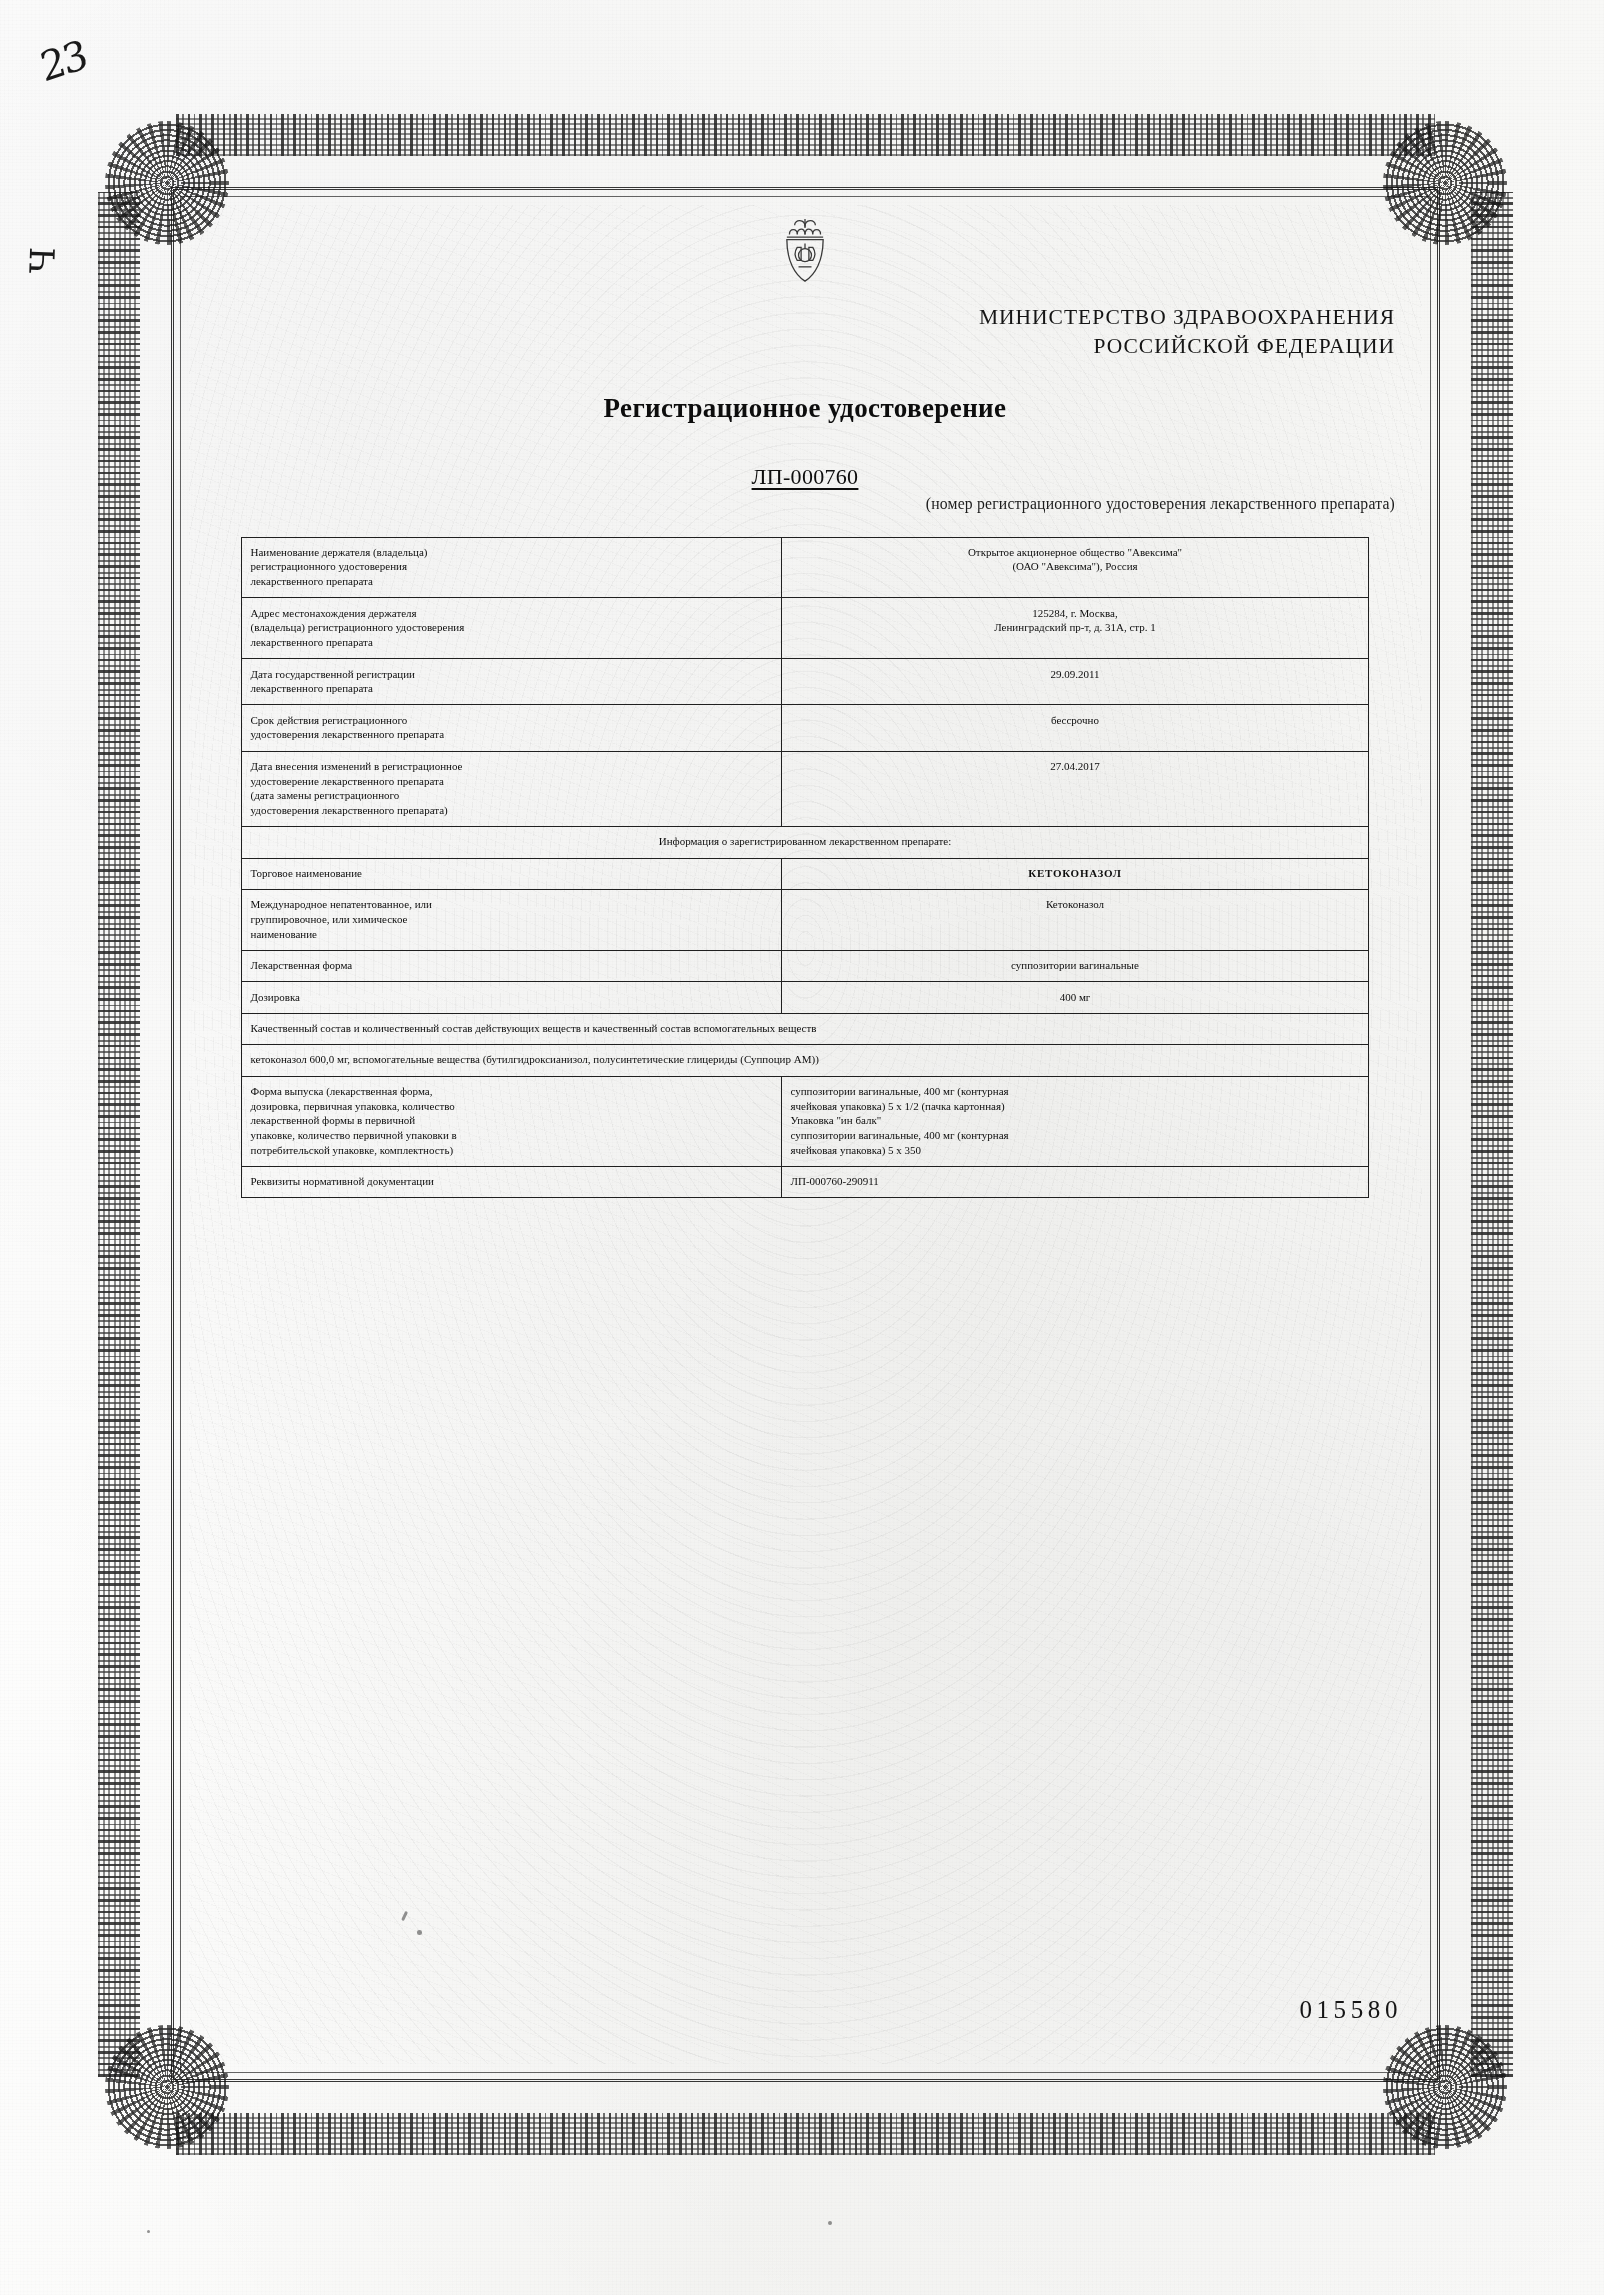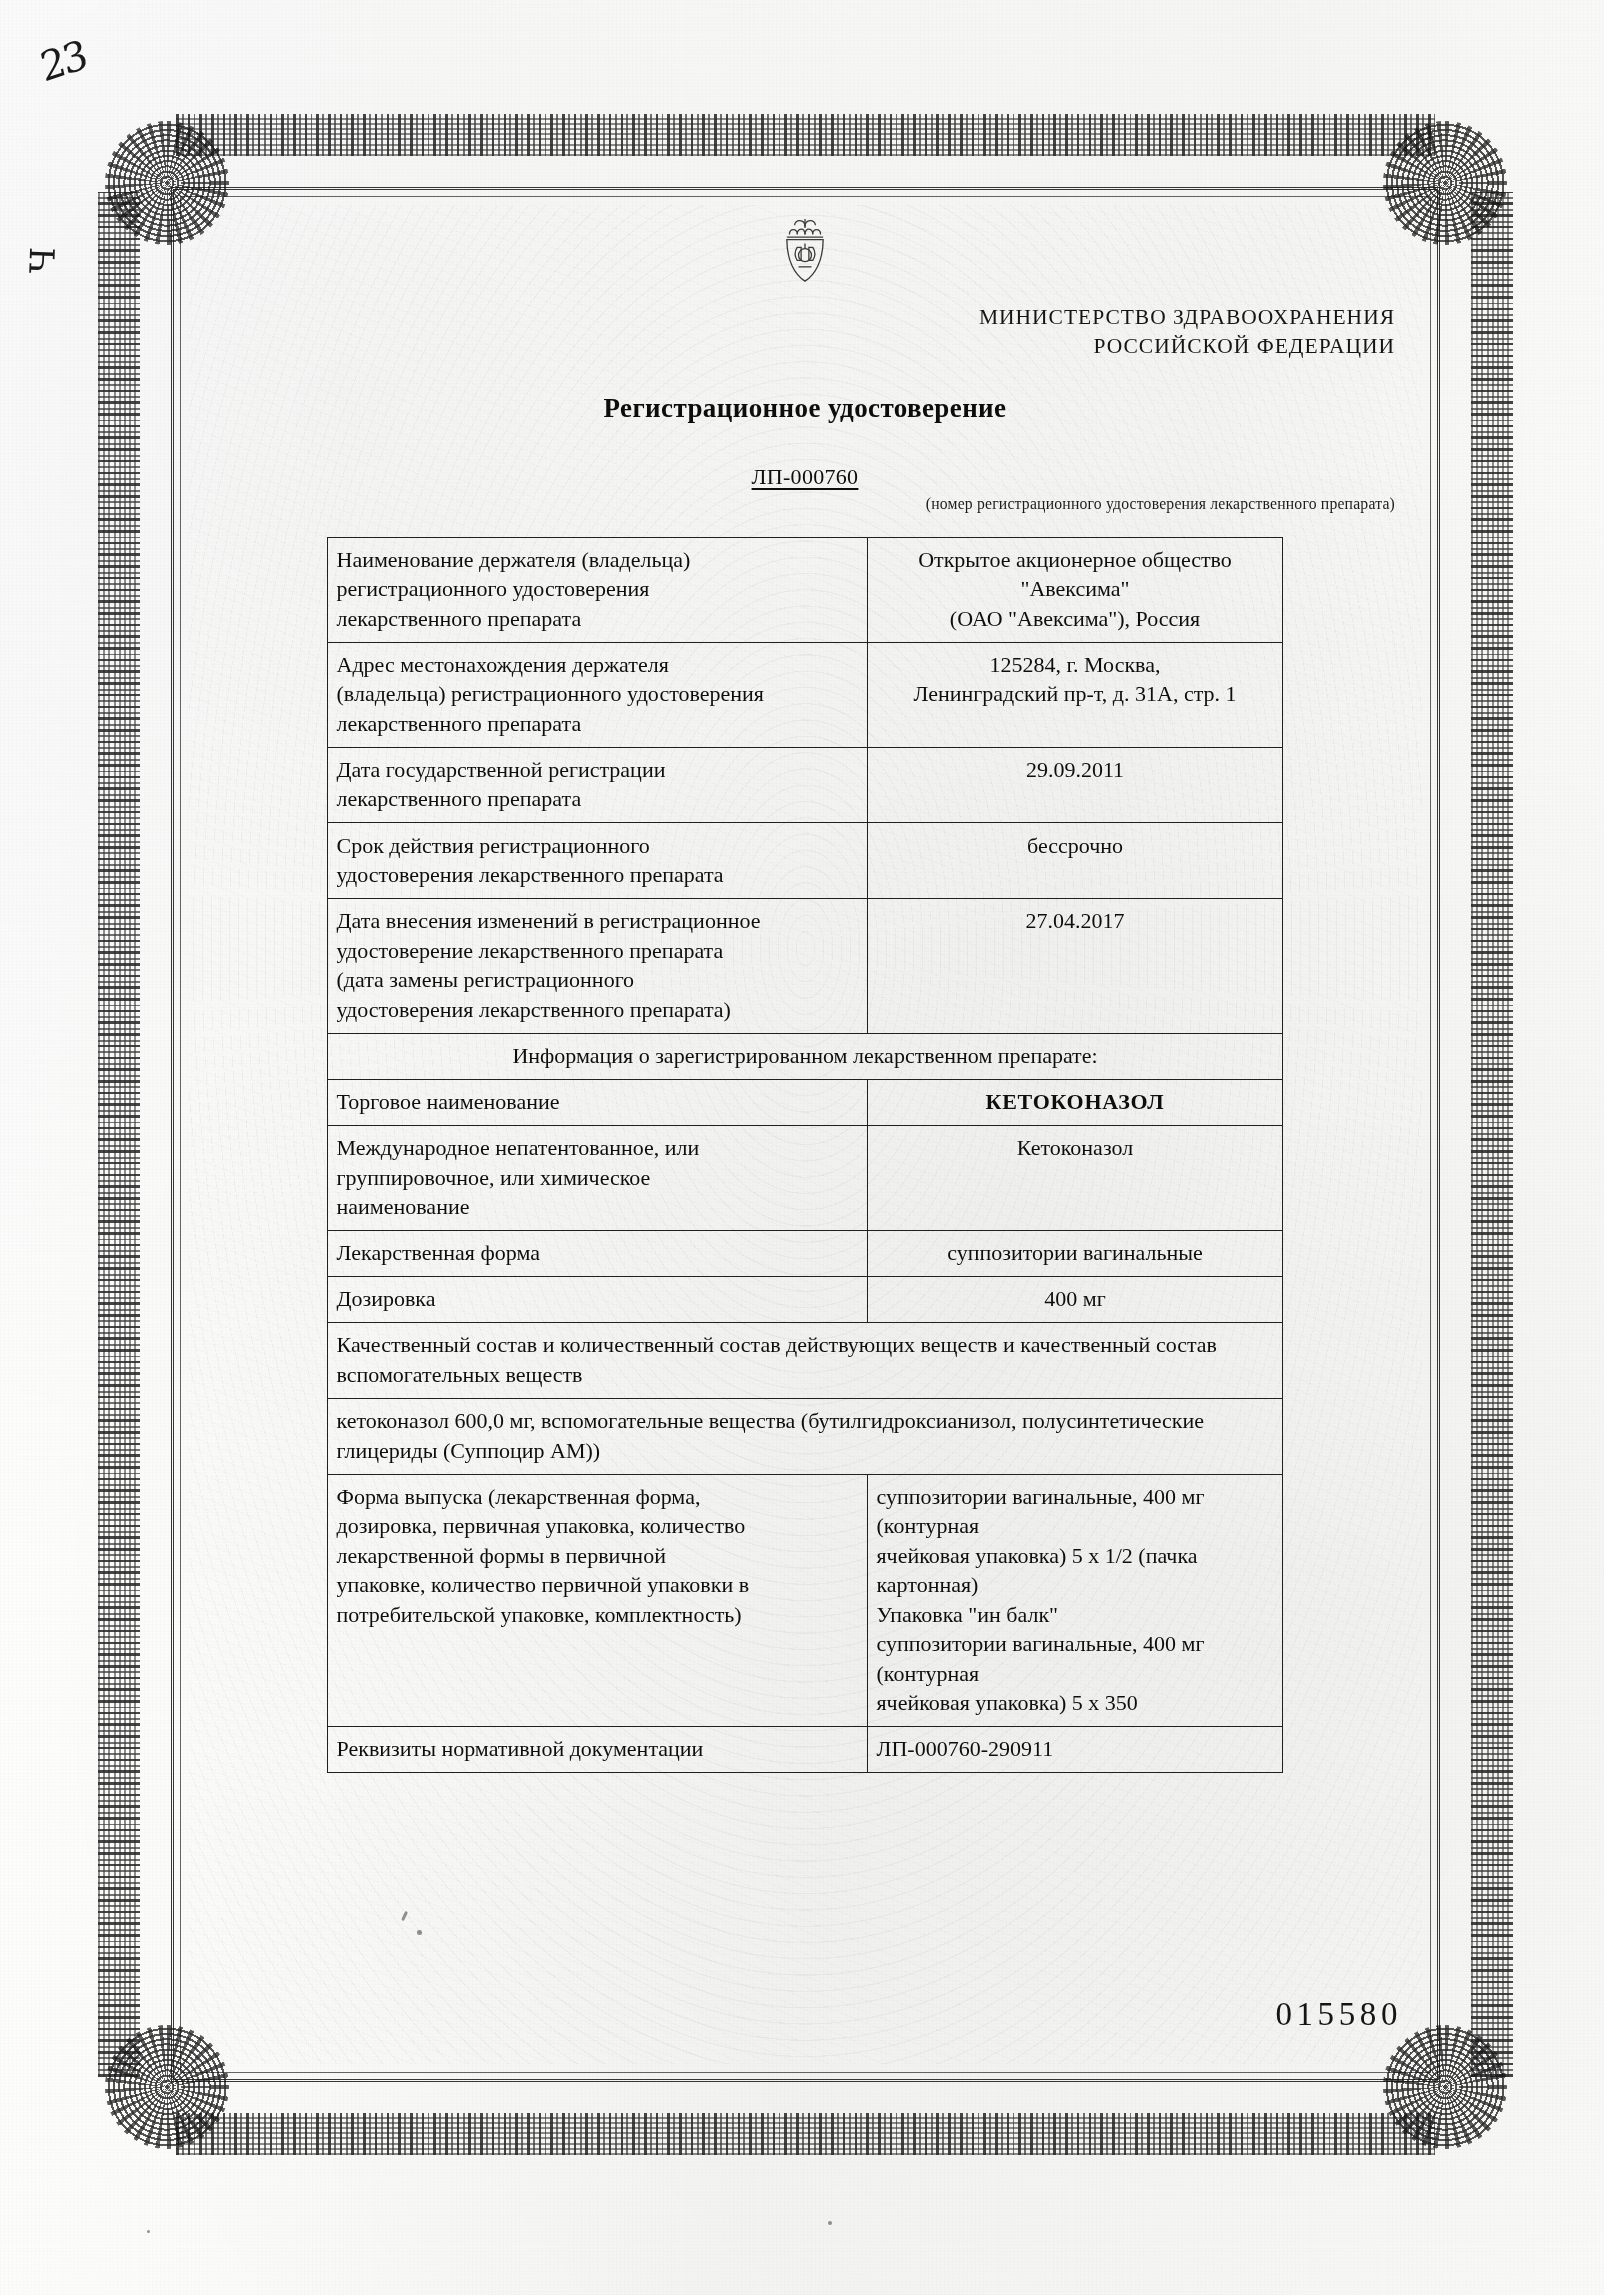--- a/index.html
+++ b/index.html
@@ -178,44 +178,44 @@
   .reg-number-caption {
     text-align: right;
     font-size: 15.7px;
     margin-top: 5.2px;
     color: #1c1c1c;
     letter-spacing: 0.2px;
   }
 
   
   table.reg {
-    width: 956px;
+    width: 1128px;
     margin: 23.5px auto 0 auto;
     border-collapse: collapse;
-    font-size: 22px;
+    font-size: 11px;
     line-height: 1.34;
   }
   table.reg td {
     border: 1.3px solid #202020;
     padding: 7.2px 8.5px 8.5px 8.5px;
     vertical-align: top;
   }
   td.label { width: 522px; }
   td.value { text-align: center; }
   td.value.left { text-align: left; }
   td.full { text-align: left; }
   td.full.center { text-align: center; }
   .bold { font-weight: bold; letter-spacing: 0.7px; }
   .nowrapline { white-space: pre-line; }
 
   .serial {
     position: absolute;
     right: 202px;
     top: 1996px;
-    font-size: 33px;
+    font-size: 25px;
     letter-spacing: 4.6px;
     color: #151515;
     margin-left: 44px;
   }
 
   .speck { position:absolute; background:#2a2a2a; border-radius:50%; opacity:.5; }
 </style>
 </head>
 <body>
 

